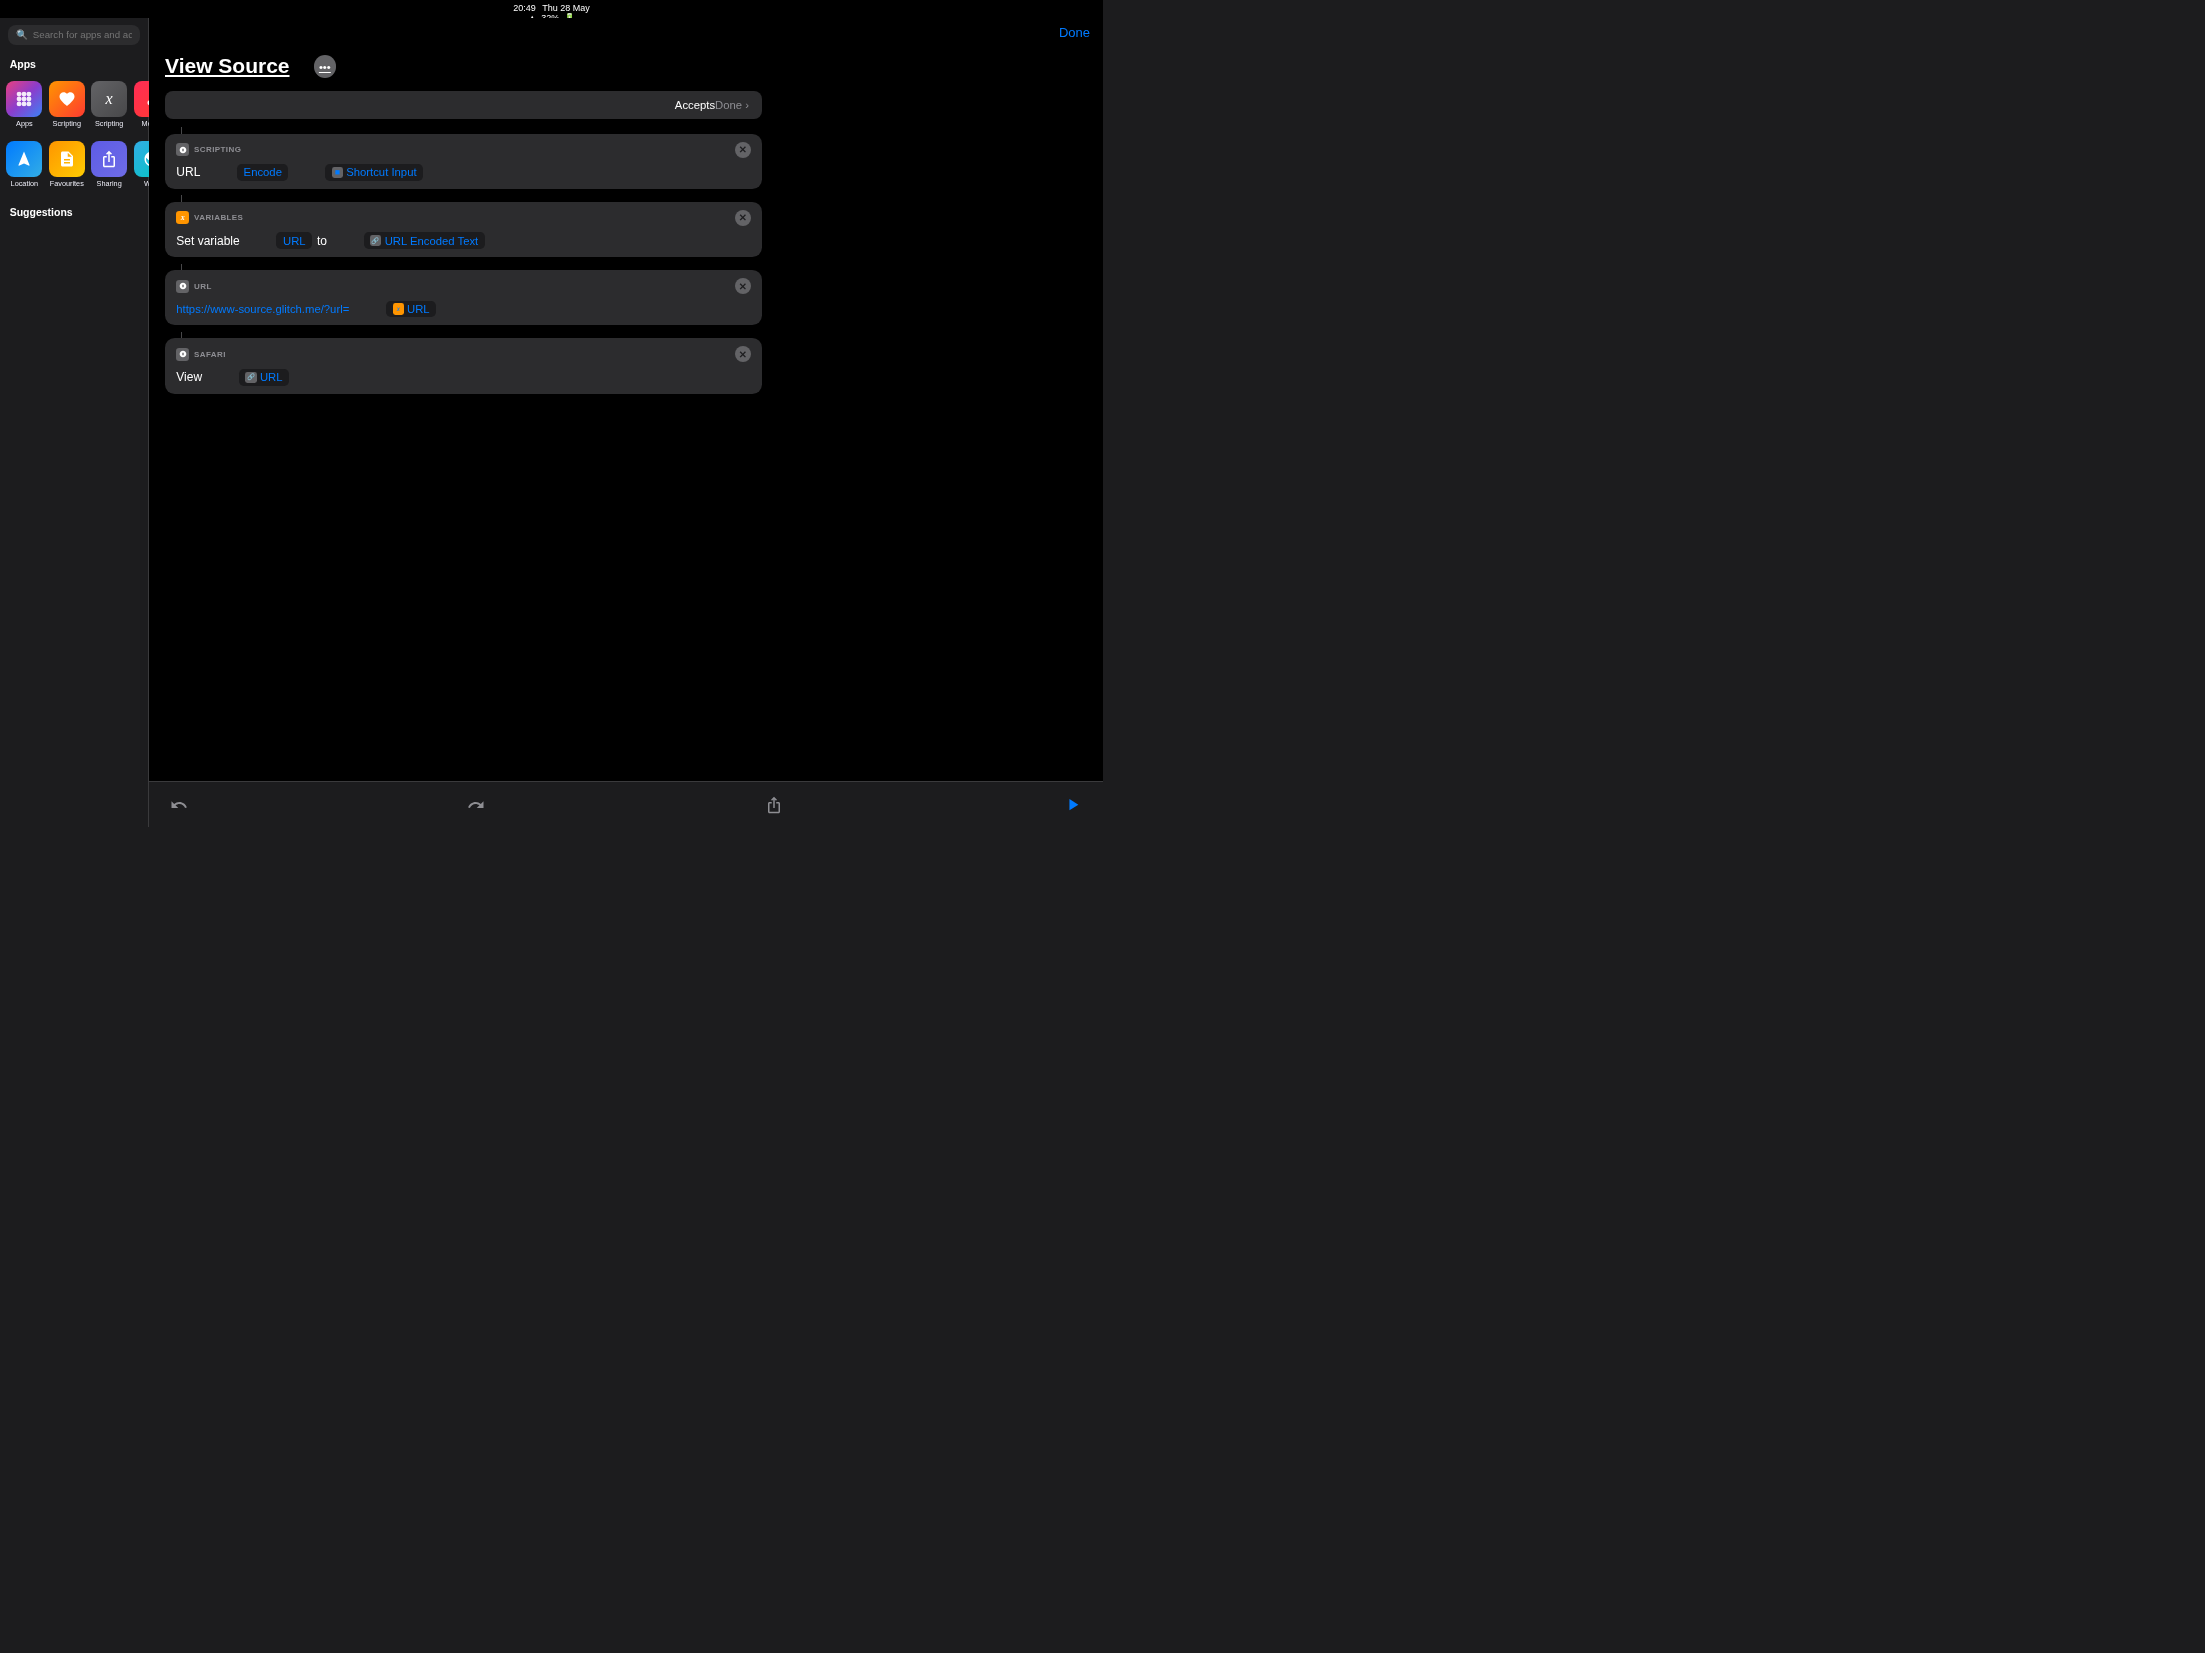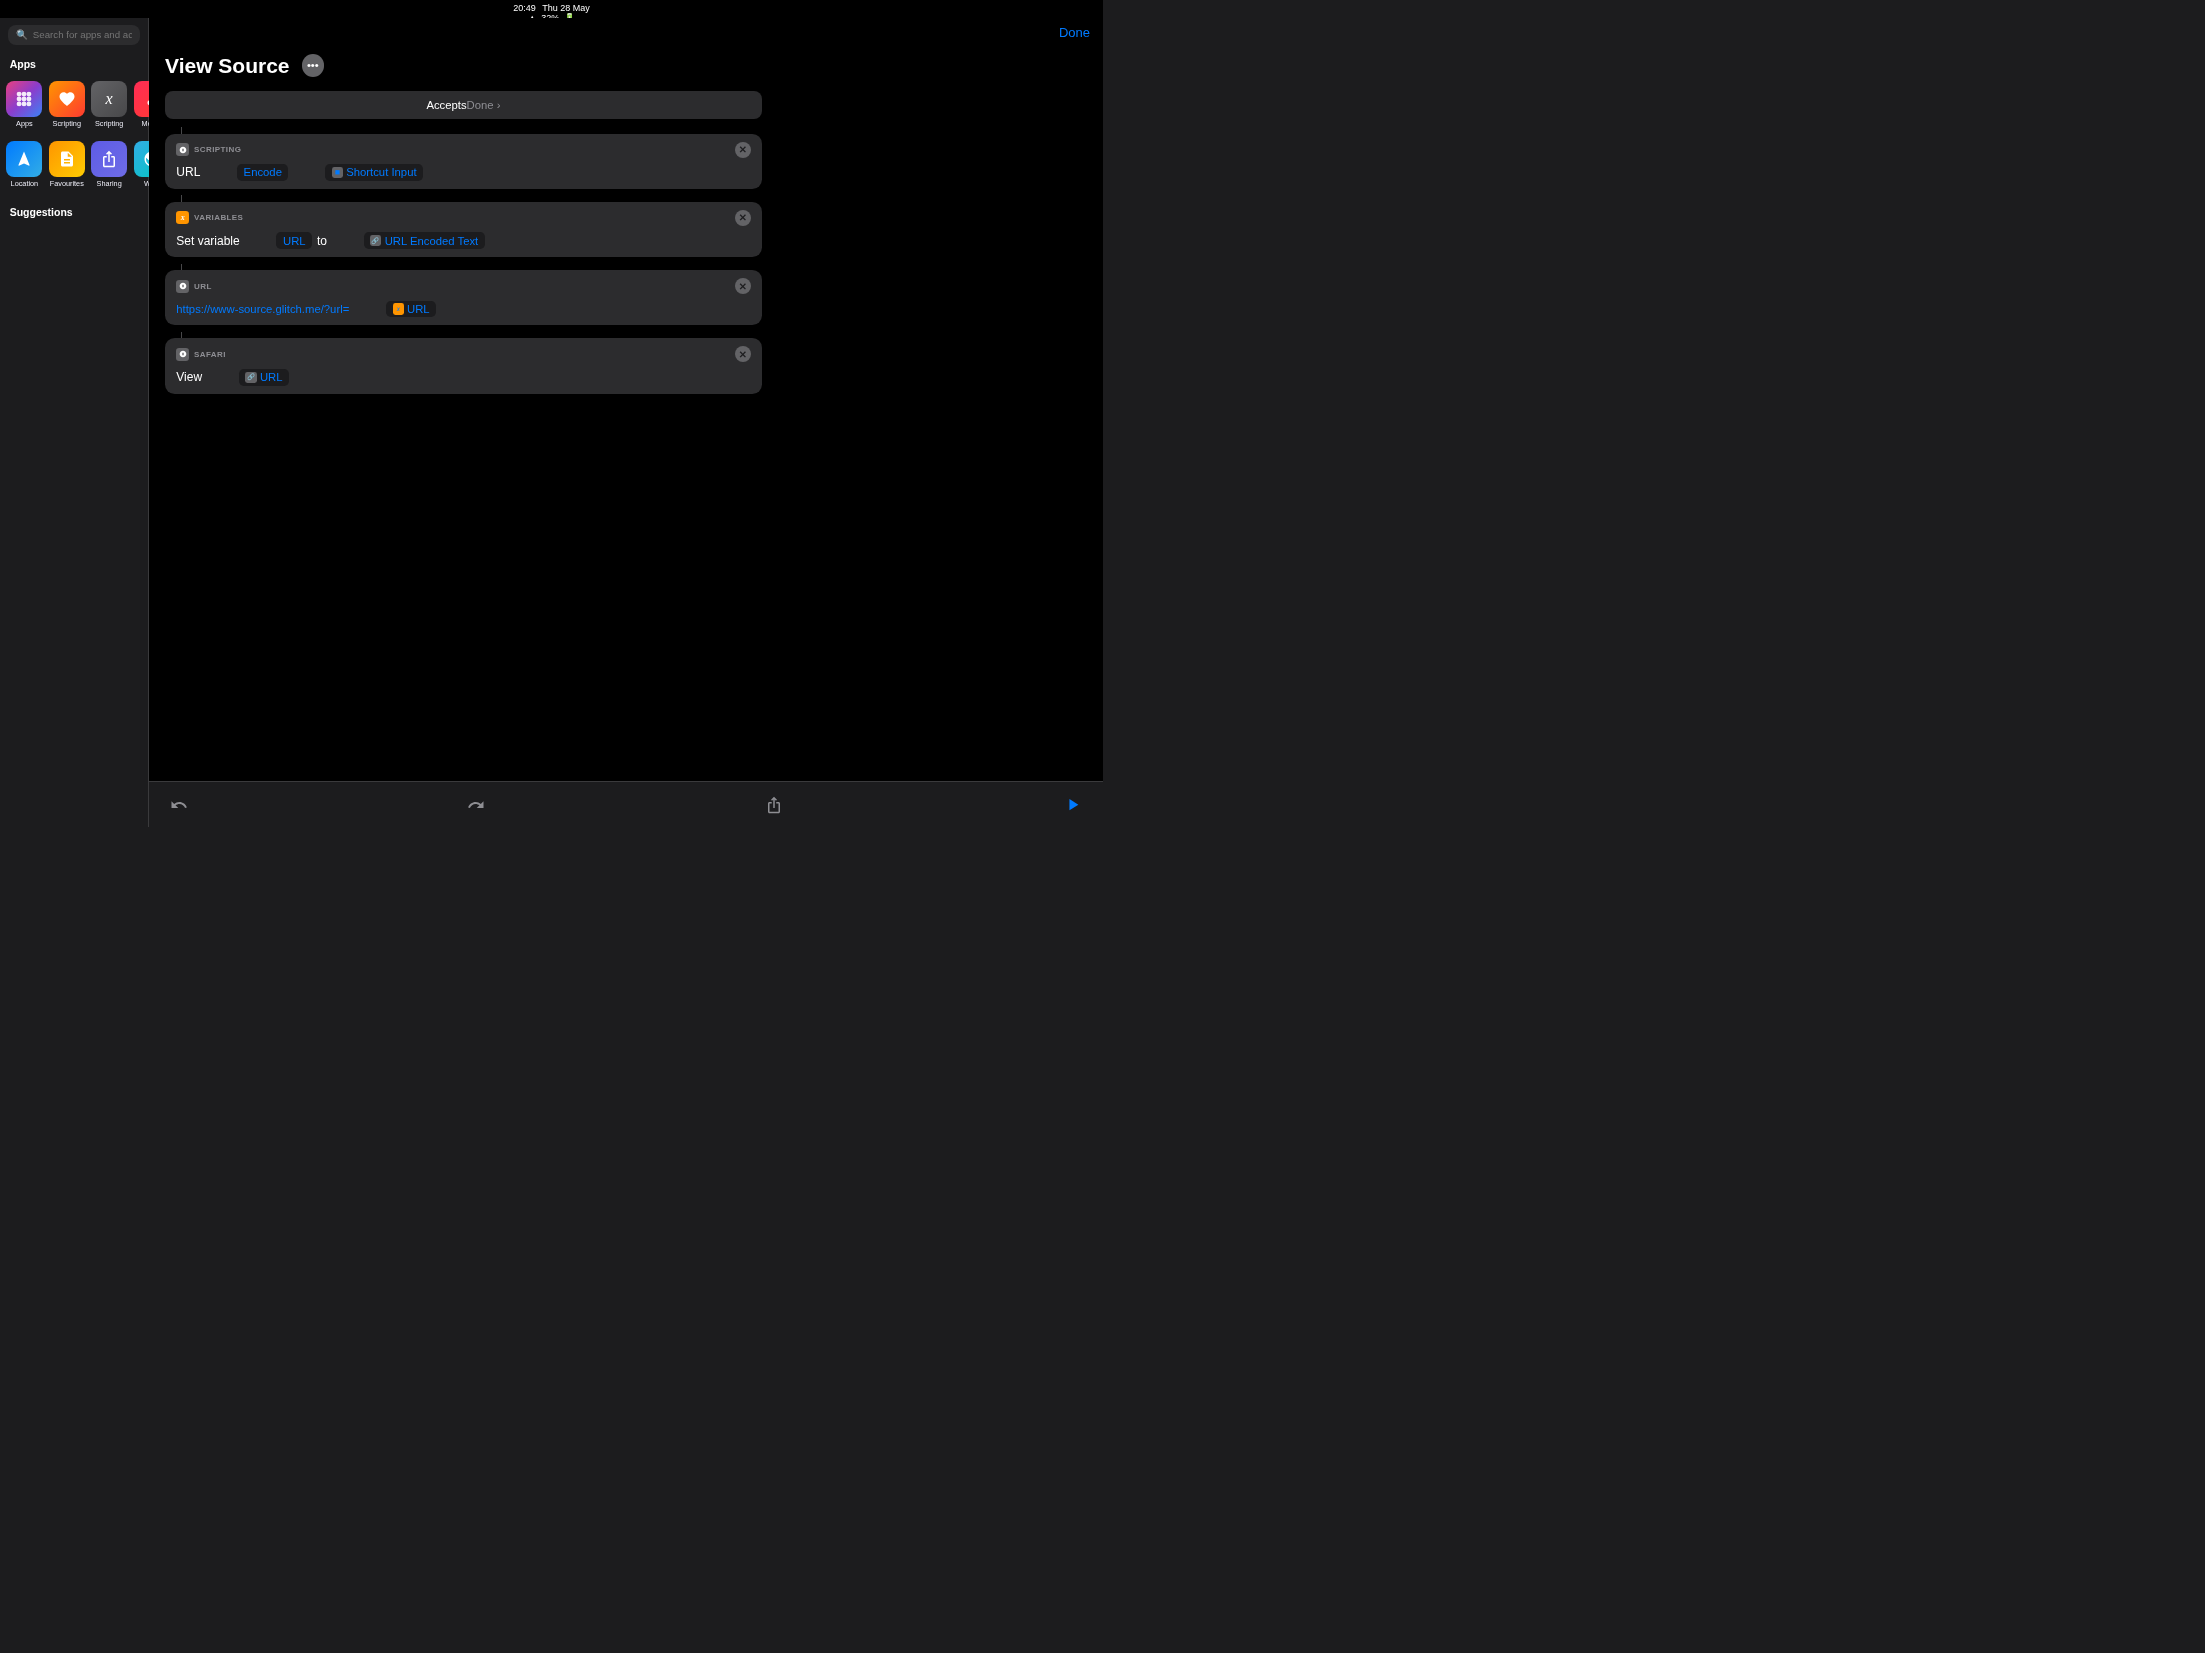--- a/index.html
+++ b/index.html
@@ -154,23 +154,24 @@
     
     .workflow-area {
       flex: 1;
       padding: 8px 16px;
       overflow-y: auto;
       background: #000;
     }
 
     .workflow-header {
       display: flex;
-      align-items: flex-start;
-      gap: 12px;
+      align-items: flex-end;
+      gap: 24px;
       margin-bottom: 13px;
+      text-decoration: underline;
     }
     .workflow-title {
       font-size: 21px;
       font-weight: 700;
       color: #fff;
     }
     .more-btn {
       background: #636366;
       border: none;
       border-radius: 50%;
@@ -184,21 +185,21 @@
       font-size: 11.3px;
     }
 
     
     .accepts-bar {
       background: #2c2c2e;
       border-radius: 8px;
       padding: 8px 13px;
       display: flex;
       align-items: center;
-      justify-content: center;
+      justify-content: flex-end;
       margin-bottom: 8px;
       width: 100%;
       max-width: 597px;
       margin-top: 9px;
     }
     .accepts-label { font-size: 11.3px; color: #fff; }
     .accepts-value {
       display: flex;
       align-items: center;
       gap: 3.2px;

